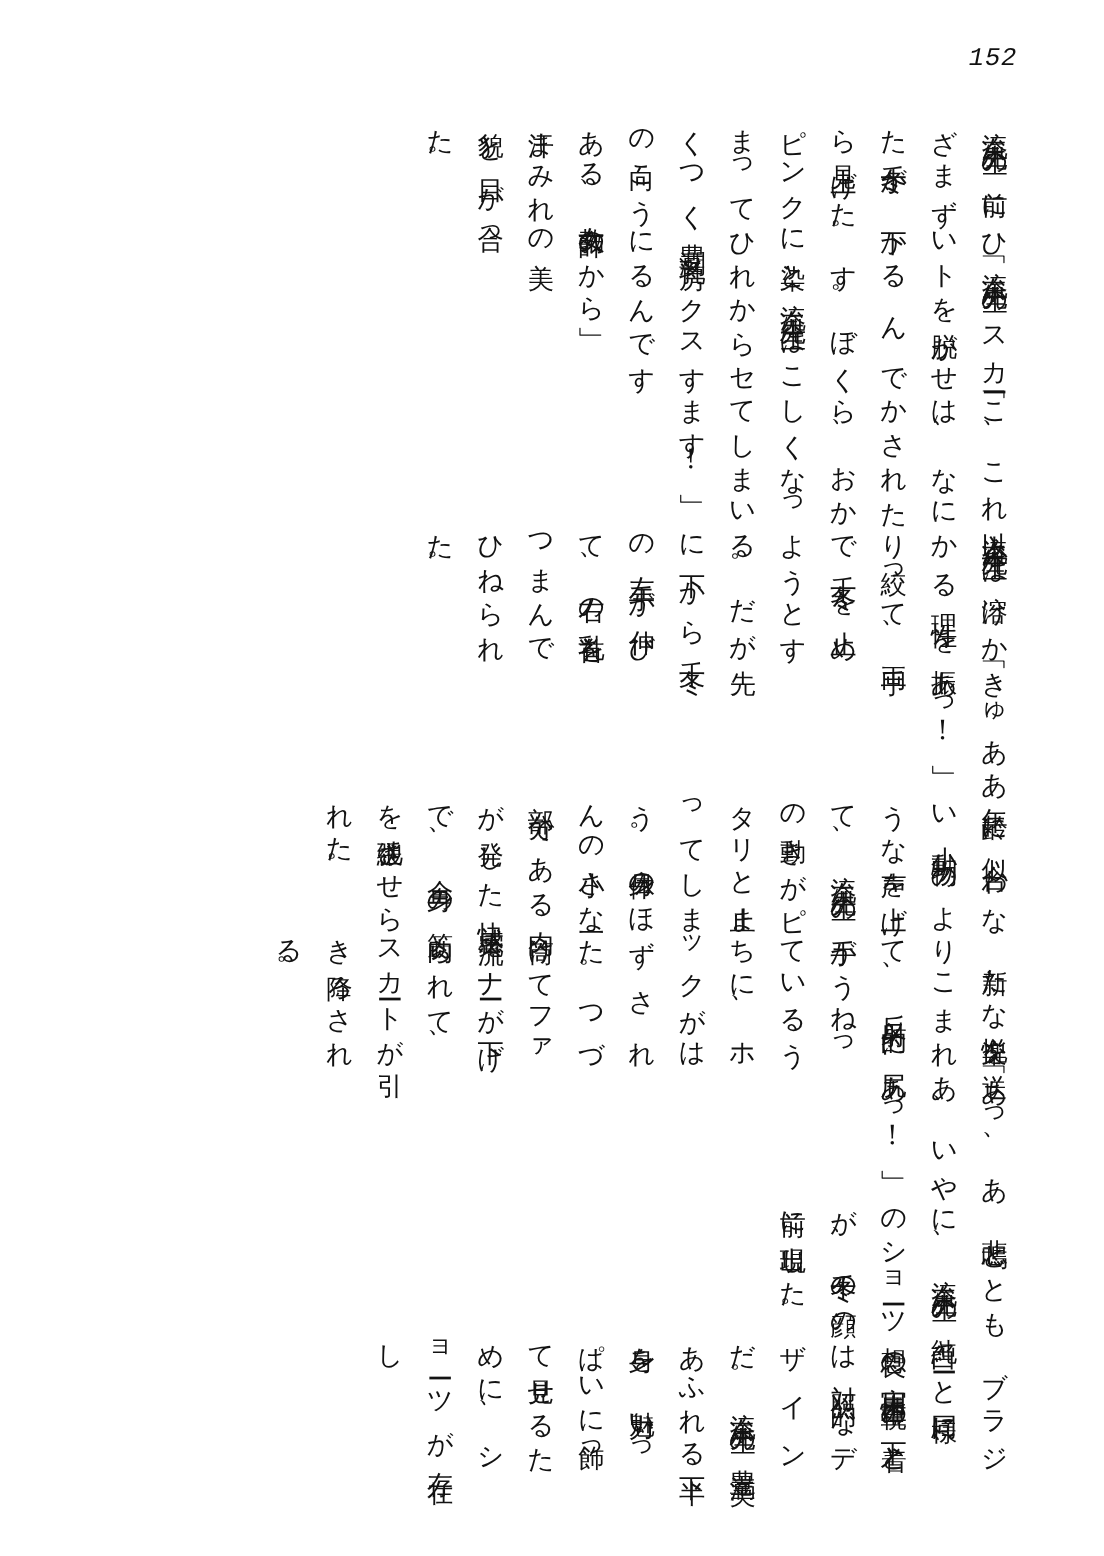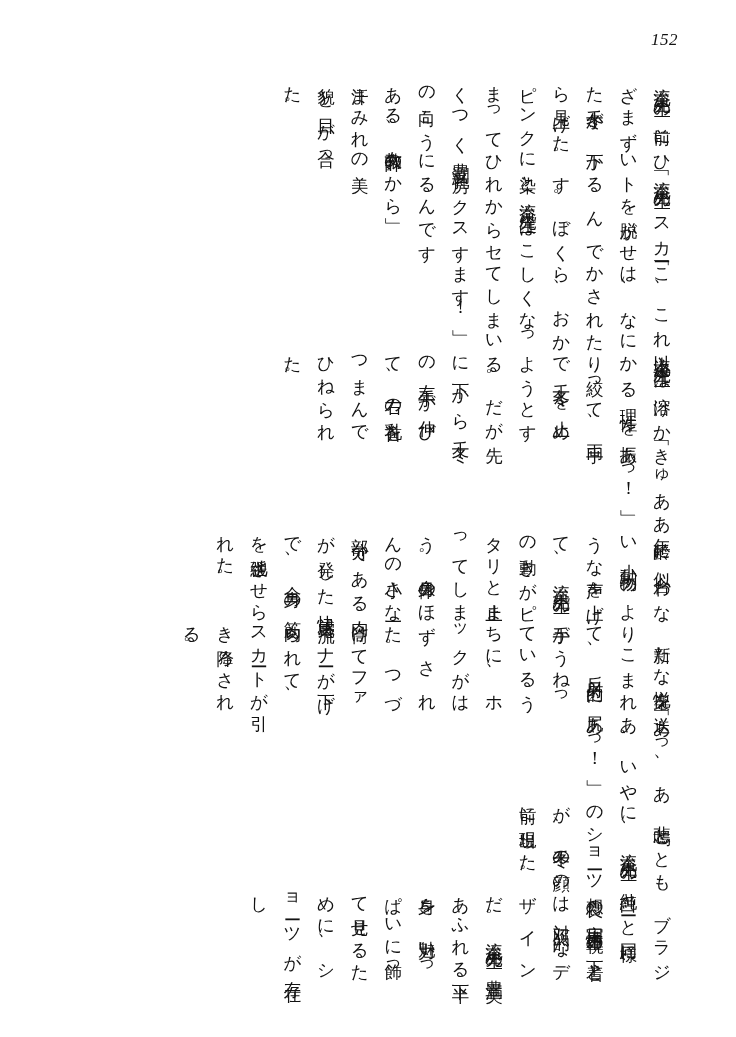--- a/index.html
+++ b/index.html
@@ -20,21 +20,21 @@
     height: 1037px;
     box-sizing: border-box;
     background: #ffffff;
   }
   .page-number {
     position: absolute;
     top: 30px;
     right: 58px;
     font-size: 17px;
     font-style: italic;
-    font-family: Liberation Serif, serif;
+    font-family: Liberation Mono, monospace;
     color: #111111;
     letter-spacing: 0.5px;
   }
   .text-body {
     position: absolute;
     top: 74px;
     left: 62px;
     right: 58px;
     height: 900px;
     writing-mode: vertical-rl;

